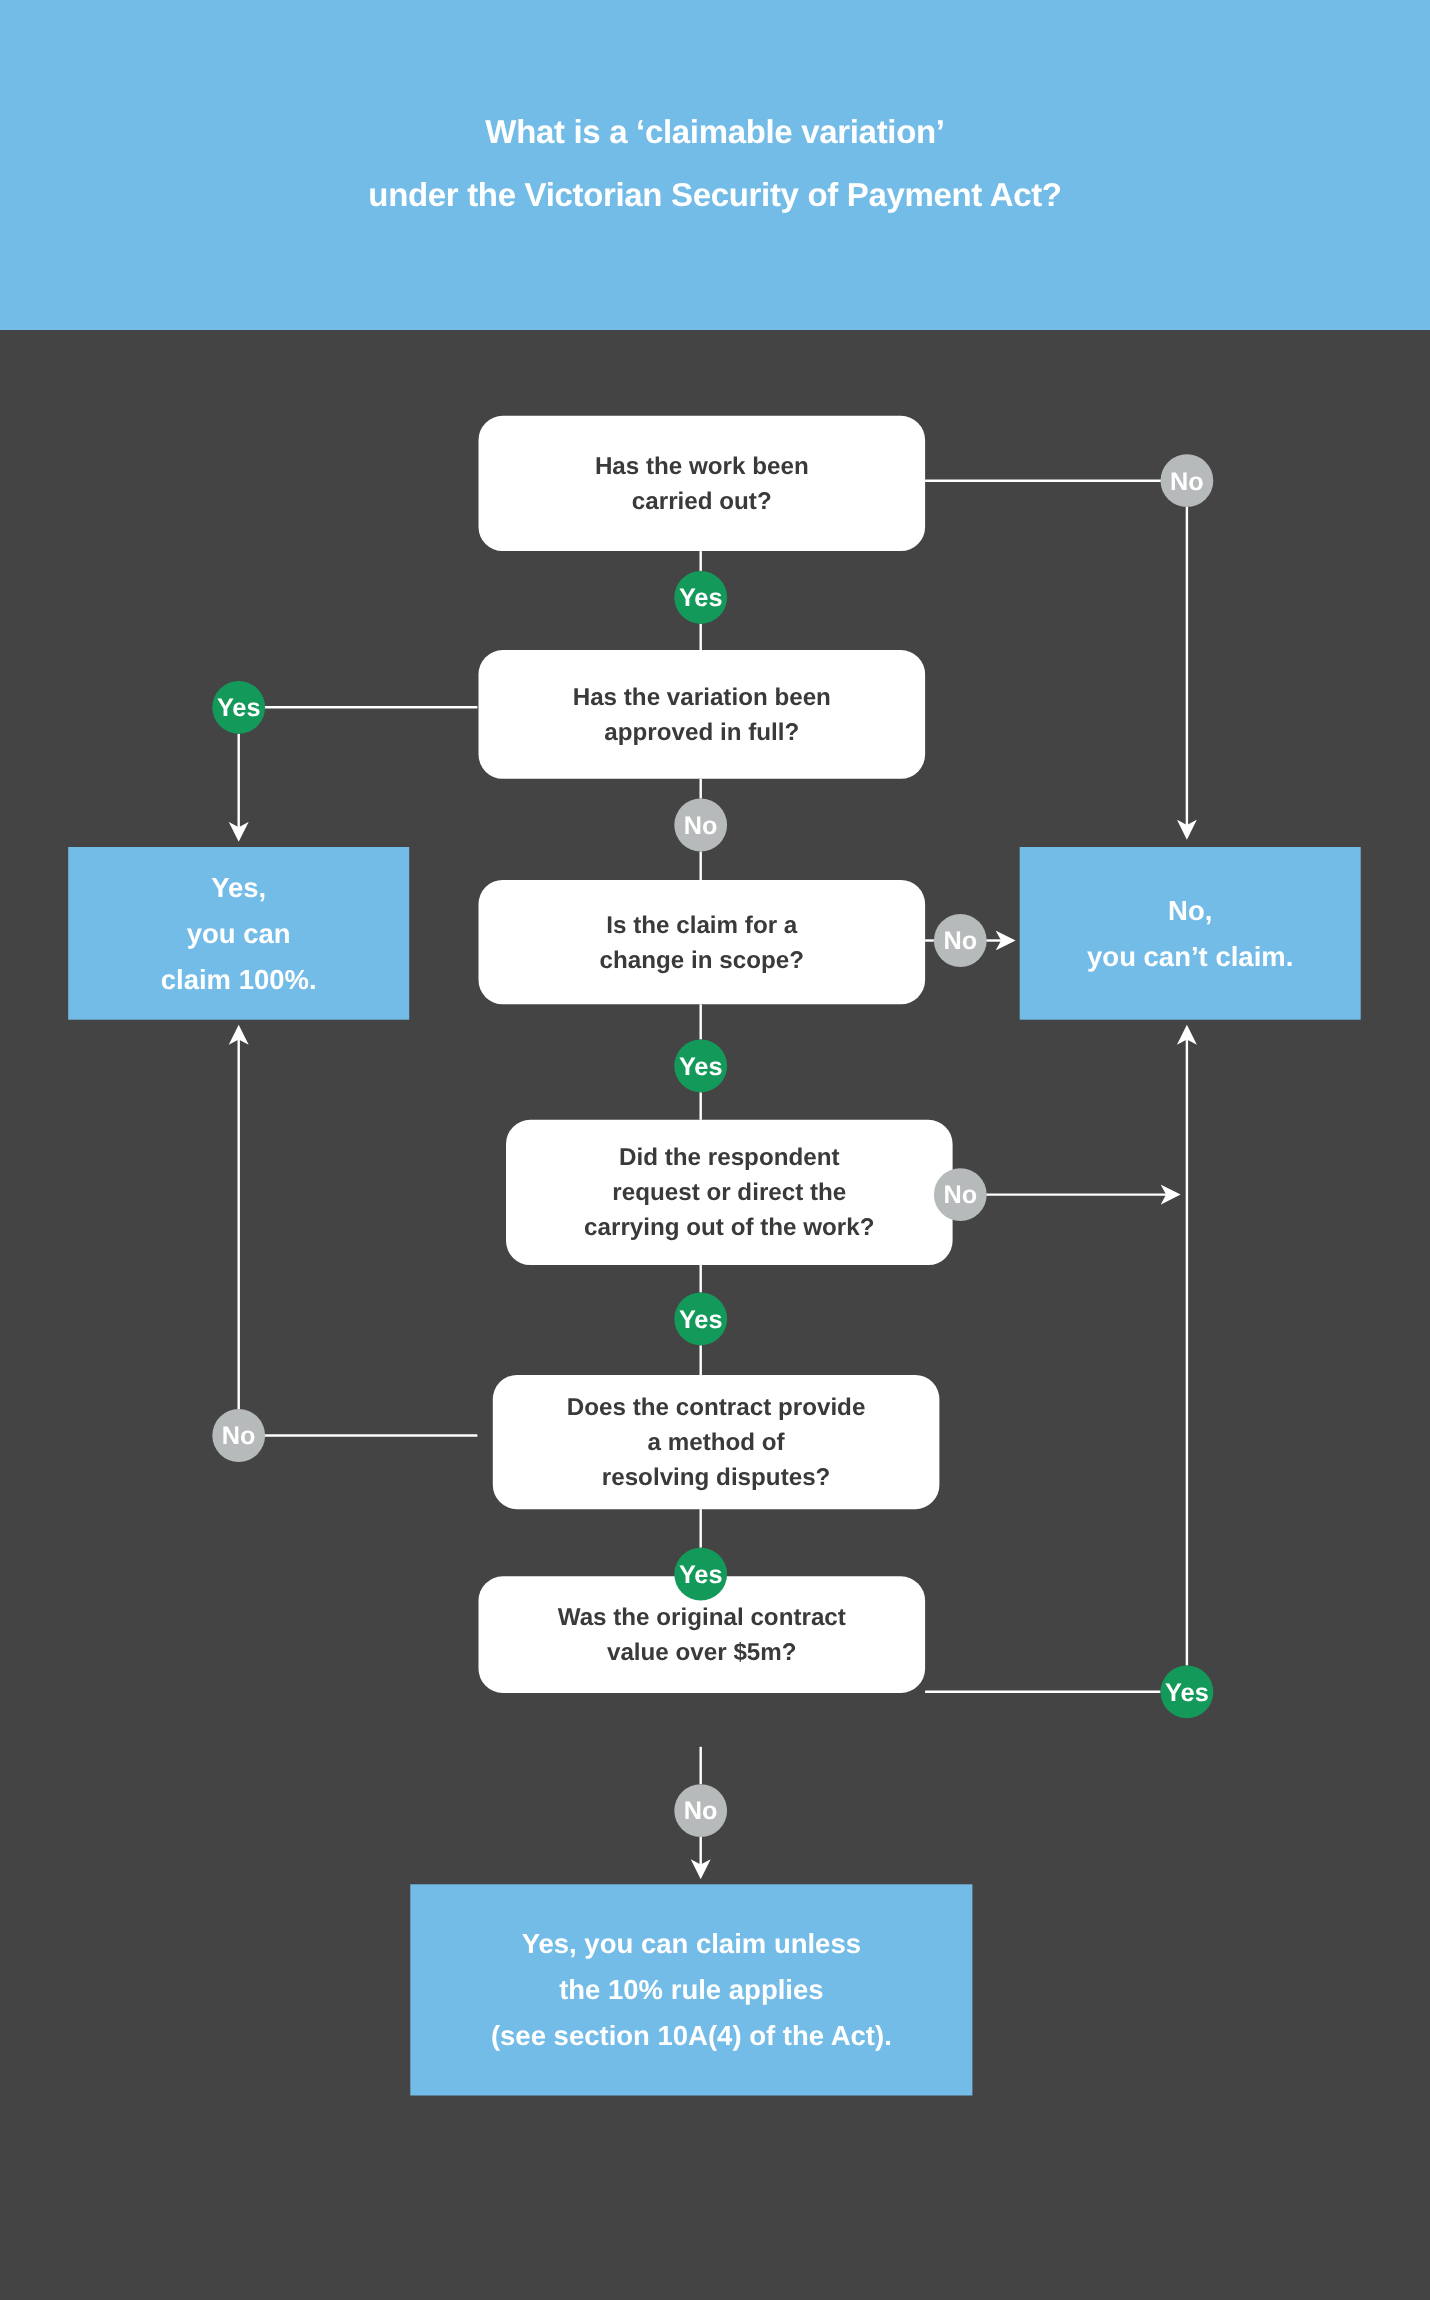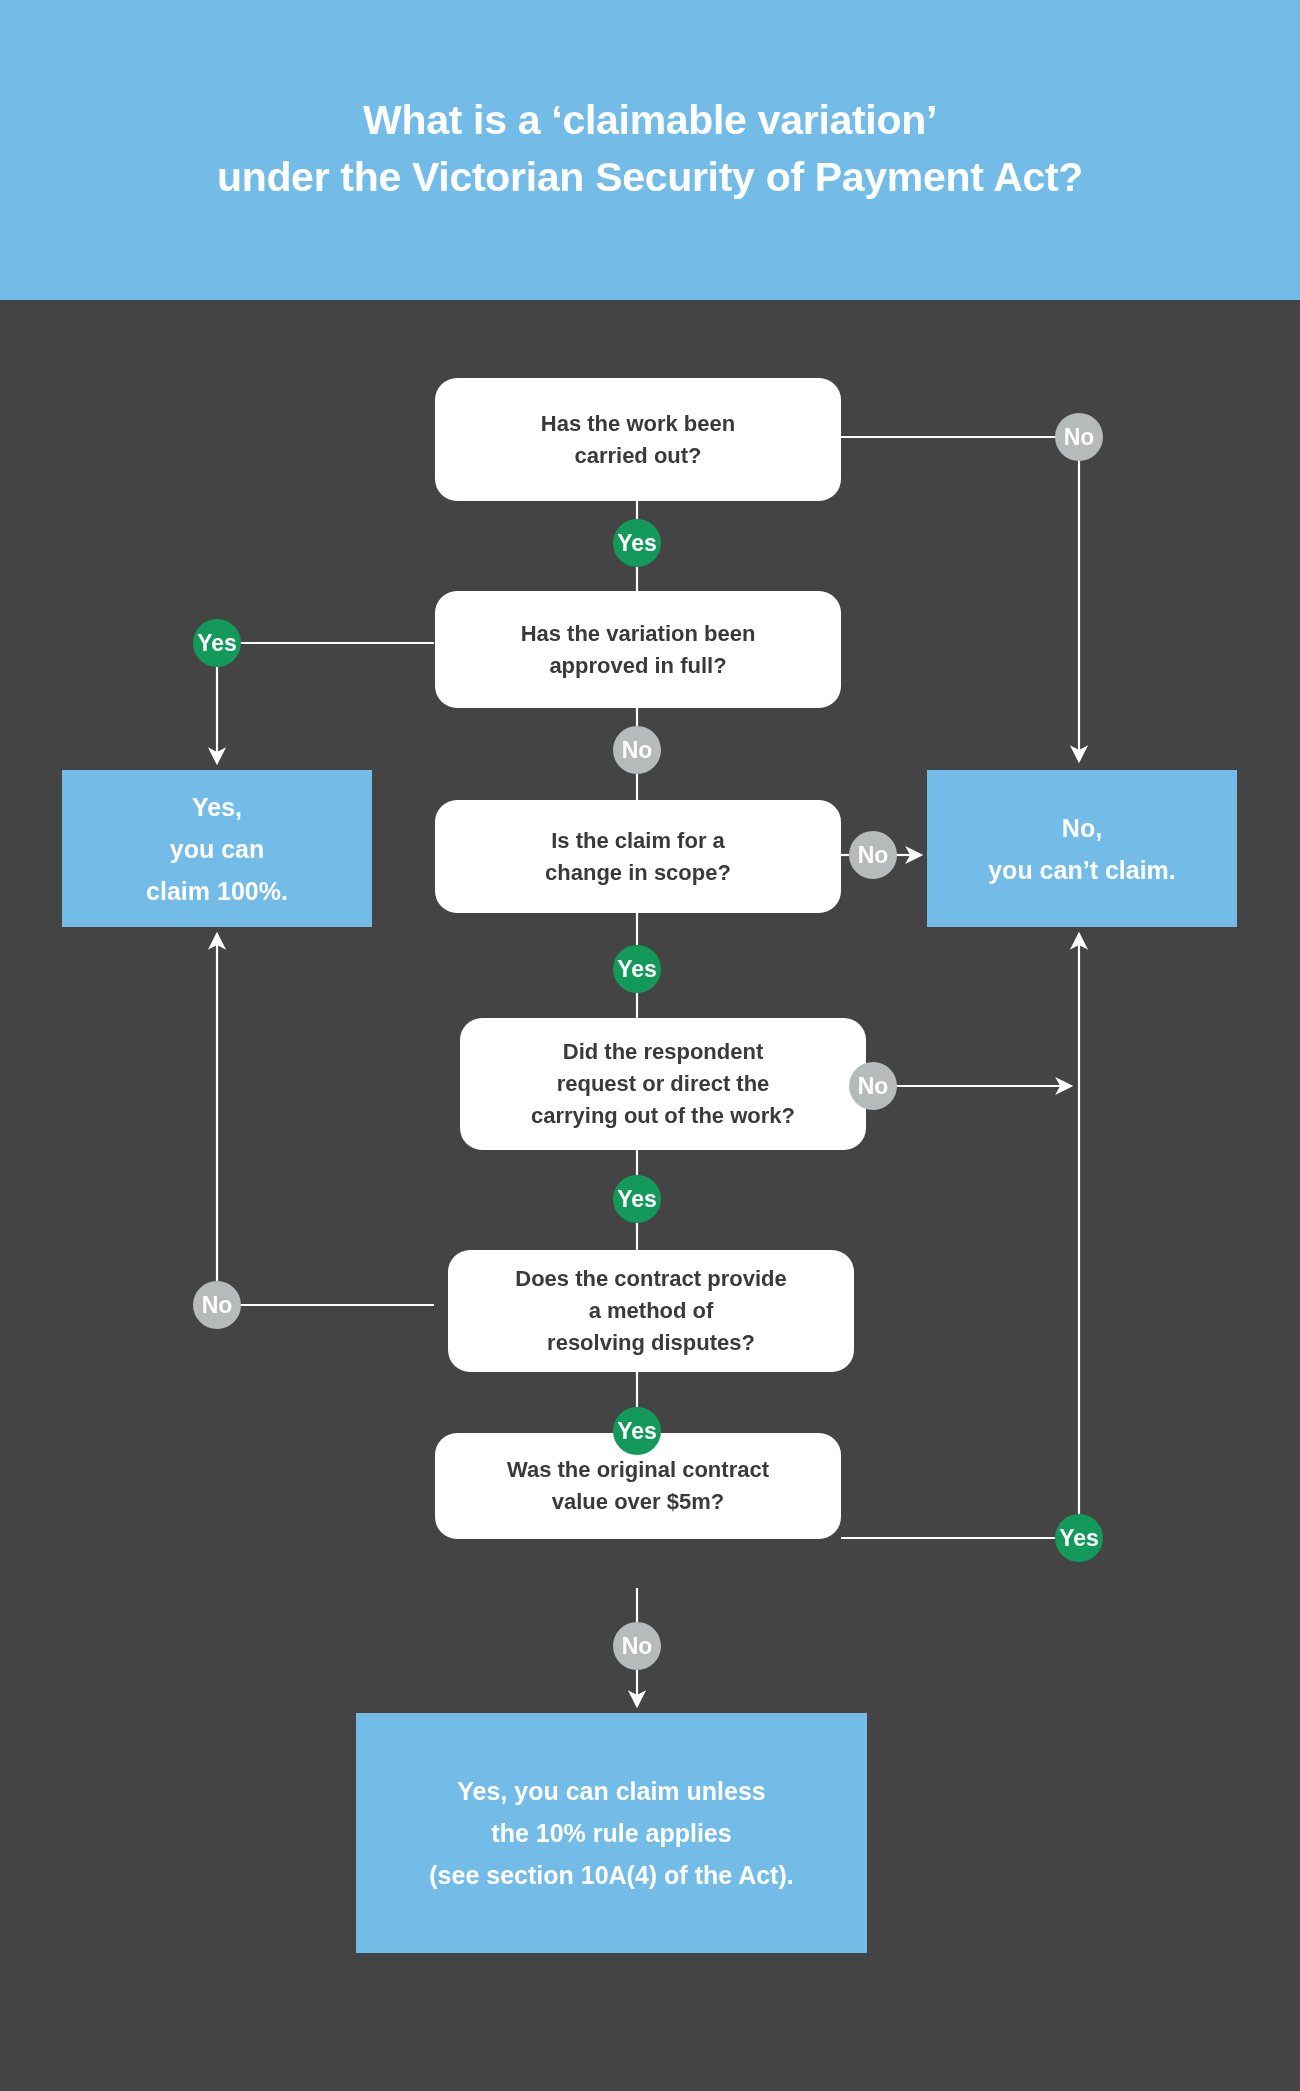--- a/index.html
+++ b/index.html
@@ -29,21 +29,21 @@
     height: 300px;
     background: #74BCE8;
   }
   #header-title {
     position: absolute;
     left: 0;
     top: 92px;
     width: 1300px;
     text-align: center;
     color: #ffffff;
-    font-size: 41px;
+    font-size: 30px;
     font-weight: bold;
     line-height: 57px;
     letter-spacing: -0.3px;
     white-space: pre-line;
   }
   
   #connectors {
     position: absolute;
     left: 0;
     top: 0;
@@ -181,21 +181,21 @@
   <div class="qbox" style="left:435px; top:1433px; width:406px; height:106px;">Was the original contract
 value over $5m?</div>
 
   <div class="rbox" style="left:62px; top:770px; width:310px; height:157px;">Yes,
 you can
 claim 100%.</div>
 
   <div class="rbox" style="left:927px; top:770px; width:310px; height:157px;">No,
 you can’t claim.</div>
 
-  <div class="rbox" style="left:356px; top:1713px; width:511px; height:240px;">Yes, you can claim unless
+  <div class="rbox" style="left:373px; top:1713px; width:511px; height:192px;">Yes, you can claim unless
 the 10% rule applies
 (see section 10A(4) of the Act).</div>
 
   <div class="badge no" style="left:1055px; top:413px;">No</div>
   <div class="badge yes" style="left:613px;  top:519px;">Yes</div>
 
   <div class="badge yes" style="left:193px;  top:619px;">Yes</div>
   <div class="badge no" style="left:613px;  top:726px;">No</div>
 
   <div class="badge no" style="left:849px;  top:831px;">No</div>

